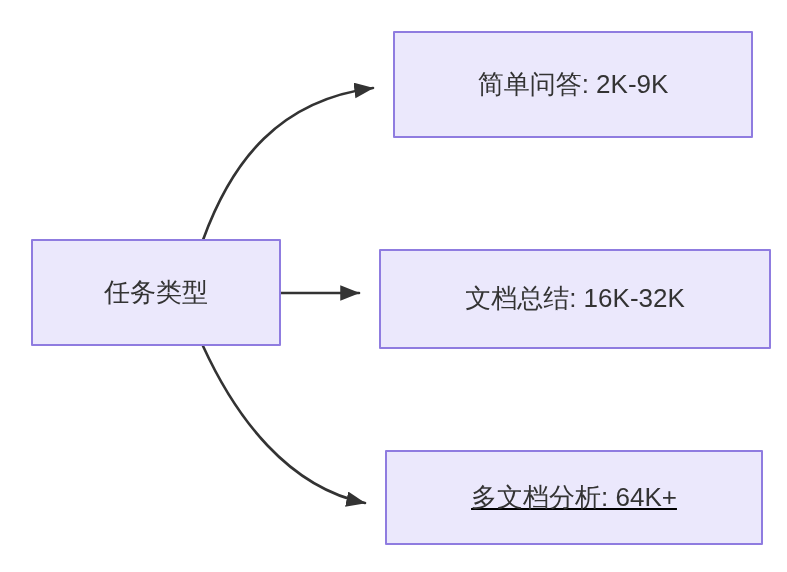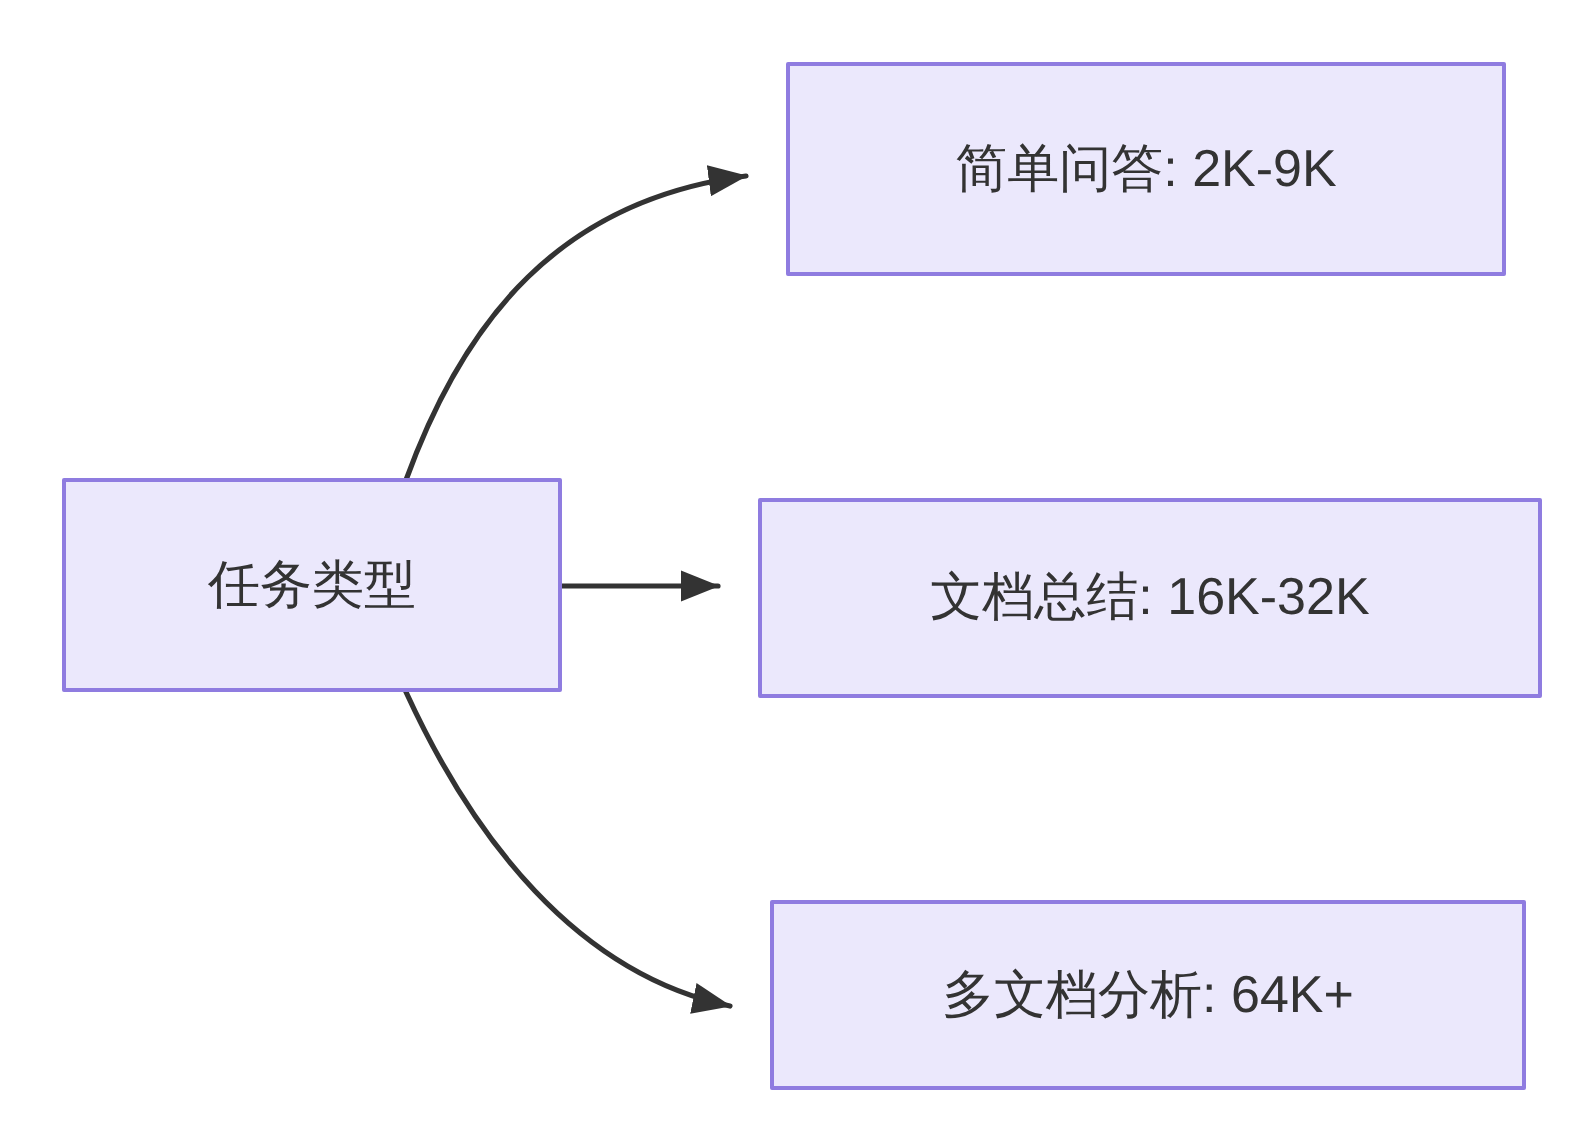--- a/index.html
+++ b/index.html
@@ -43,21 +43,21 @@
     color: #333333;
     font-weight: 400;
     white-space: nowrap;
     letter-spacing: 0px;
     text-align: center;
   }
   
   #node-source  { left: 31px;  top: 239px; width: 250px; height: 107px; font-family: Liberation Serif, serif; }
   #node-simple  { left: 393px; top: 31px;  width: 360px; height: 107px; }
   #node-doc     { left: 379px; top: 239px; width: 392px; height: 100px; margin-top: 10px; }
-  #node-multi   { left: 385px; top: 450px; width: 378px; height: 95px; }
+  #node-multi   { left: 385px; top: 450px; width: 378px; height: 95px; text-decoration: underline; }
 </style>
 </head>
 <body>
 
 <div id="canvas">
 
   <svg id="edges" viewBox="0 0 787 572" width="787" height="572" xmlns="http://www.w3.org/2000/svg">
     <defs>
       <marker id="arrowhead" markerWidth="8" markerHeight="8" refX="7.2" refY="3" orient="auto" markerUnits="strokeWidth">
         <path d="M 0 0 L 7.5 3 L 0 6 z" fill="#333333"></path>

